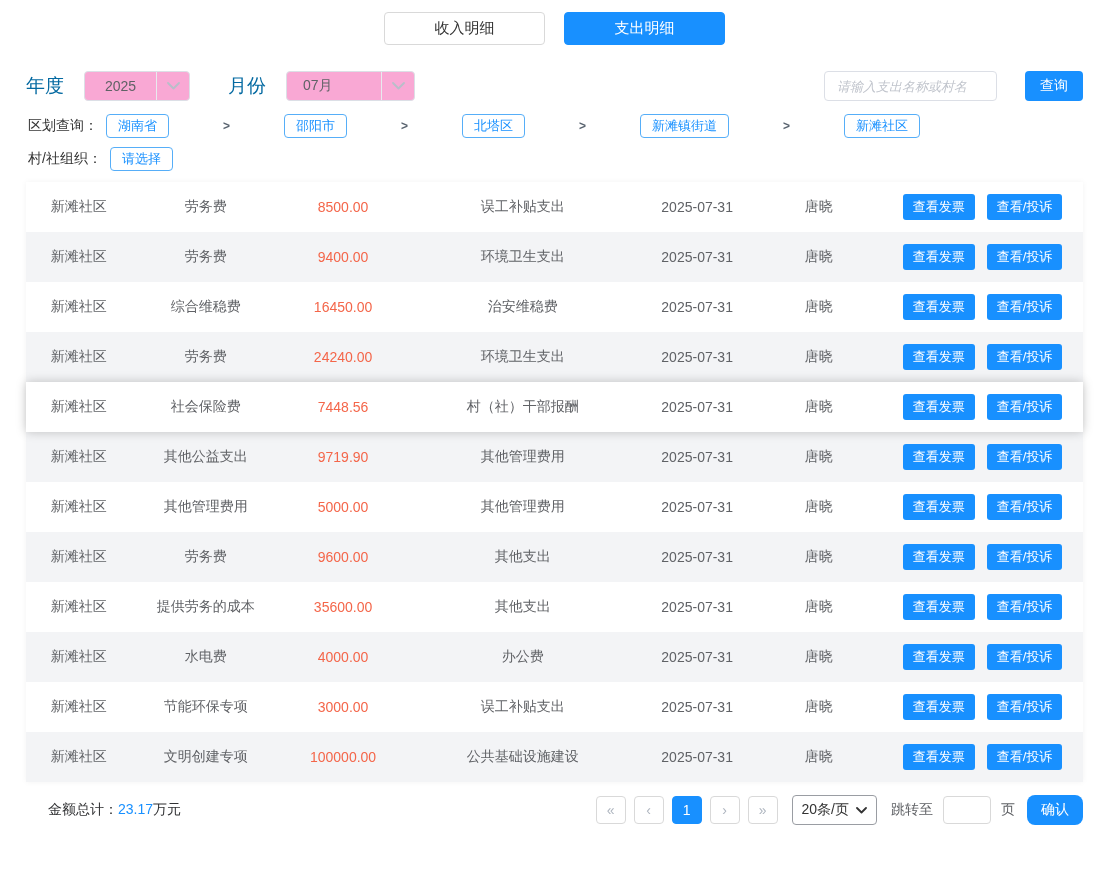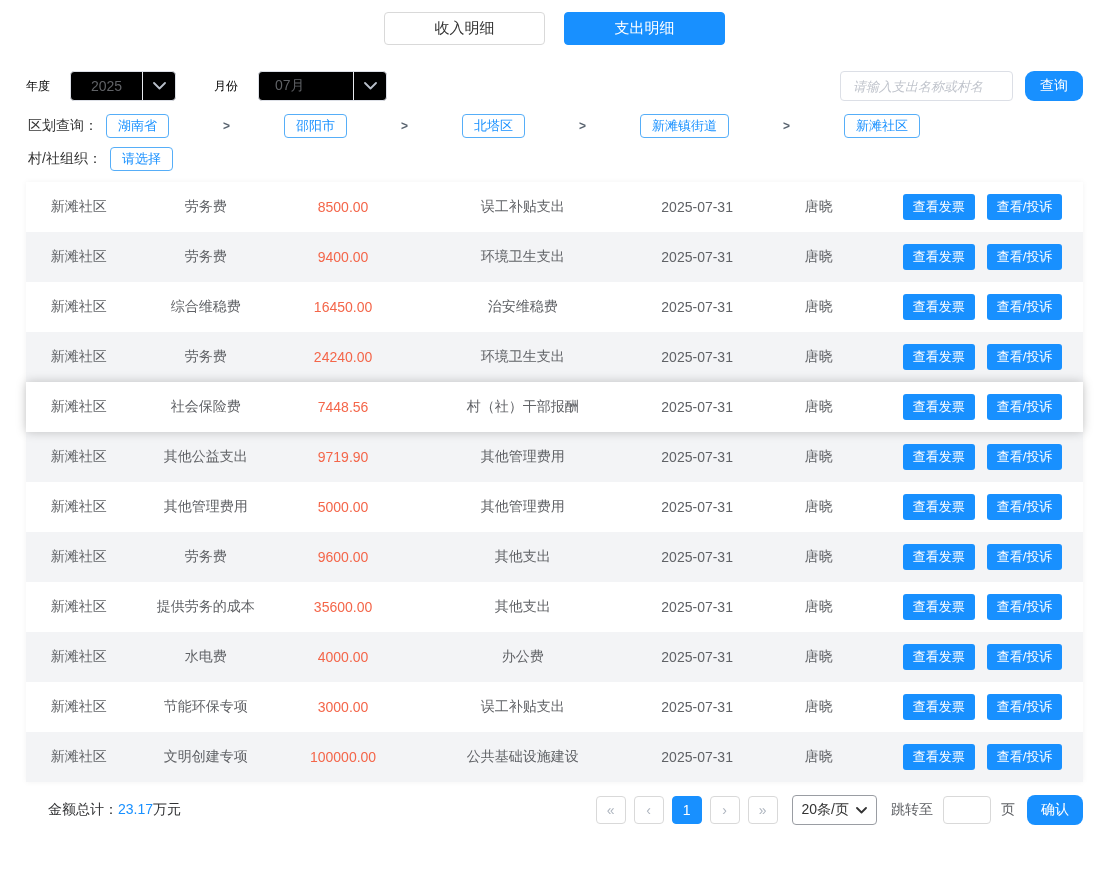--- a/index.html
+++ b/index.html
@@ -18,44 +18,44 @@
     display:flex; align-items:center; justify-content:center;
   }
   .tab-plain  { background:#fff; border:1px solid #d9d9d9; color:#333; }
   .tab-active { background:#1890ff; border:1px solid #1890ff; color:#fff; }
 
   
   .filter-row {
     margin-top:26px; padding:0 26px; display:flex; align-items:center; justify-content:space-between;
   }
   .filter-left { display:flex; align-items:center; }
-  .filter-label { font-size:12px; color:#000000; }
+  .filter-label { font-size:19px; color:#0369a1; }
   .ui-select {
-    height:30px; border:1px solid #dcdfe6; border-radius:4px; background:#000000;
+    height:30px; border:1px solid #dcdfe6; border-radius:4px; background:#f9a8d4;
     display:flex; align-items:stretch; cursor:pointer; margin-left:20px;
   }
   .ui-select .sel-val { flex:1; display:flex; align-items:center; font-size:14px; color:#606266; }
   .sel-val.centered { justify-content:center; padding:0 10px; }
   .sel-val.lefted   { justify-content:flex-start; padding-left:16px; padding-right:10px; }
   .ui-select .sel-chev {
     width:33px; border-left:1px solid #e8eaee; display:flex; align-items:center; justify-content:center;
   }
   .sel-year  { width:106px; }
   .sel-month { width:129px; }
   .month-label { margin-left:38px; }
 
   .filter-right { display:flex; align-items:center; }
   .search-input {
     width:173px; height:30px; border:1px solid #dcdfe6; border-radius:4px;
     padding:0 12px; font-size:13px; color:#333;font-style:italic;
   }
   .search-input::placeholder { color:#c0c4cc; }
   .query-btn {
-    width:58px; height:30px; margin-left:12px; background:#1890ff; border:none;
-    border-radius:9px; color:#fff; font-size:14px;
+    width:58px; height:30px; margin-left:28px; background:#1890ff; border:none;
+    border-radius:4px; color:#fff; font-size:14px;
   }
 
   
   .region-row { margin-top:13px; padding-left:28px; display:flex; align-items:center; flex-wrap:wrap; }
   .org-row    { margin-top:9px;  padding-left:28px; display:flex; align-items:center; }
   .row-label { font-size:14px; color:#333; margin-right:8px; }
   .region-btn {
     height:24px; padding:0 11px; background:#fff; border:1px solid #56aef8;
     border-radius:4px; color:#1890ff; font-size:13px; display:inline-flex; align-items:center;
   }

